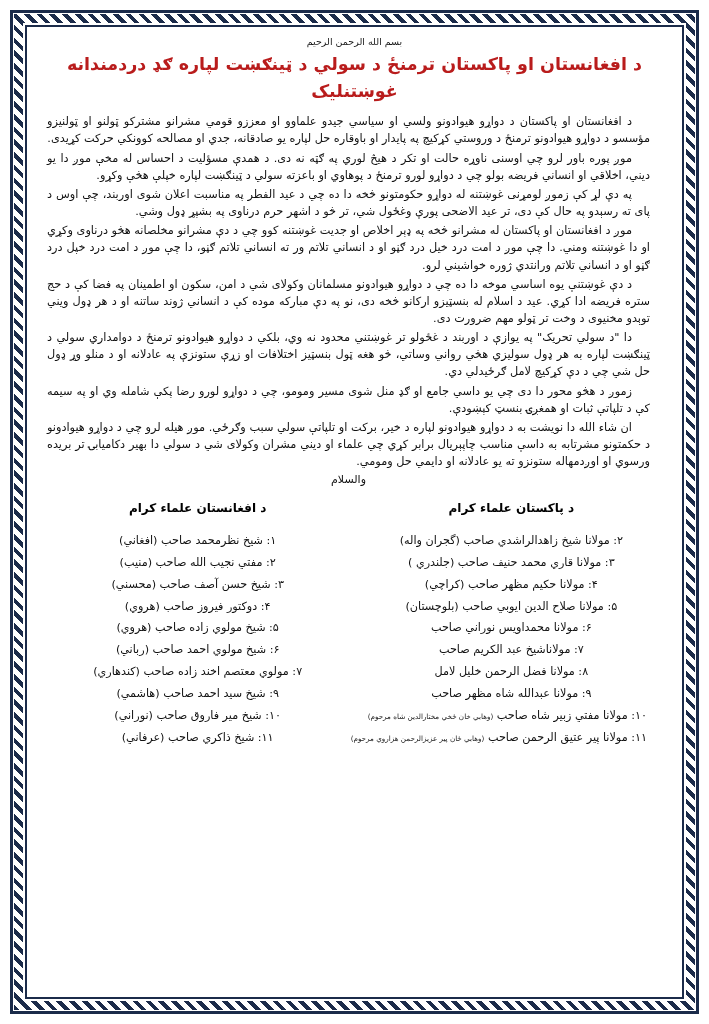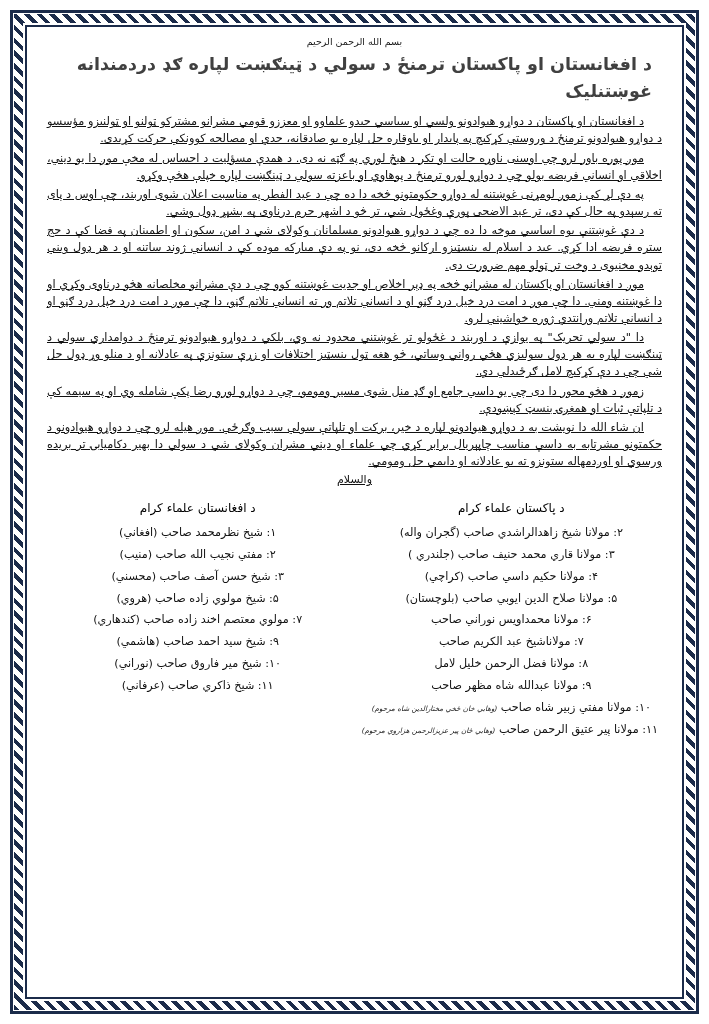--- a/index.html
+++ b/index.html
@@ -79,36 +79,35 @@
 
   .basmala {
     text-align: center;
     font-size: 9.5px;
     color: #1a1a1a;
     margin: 2px 0 4px 0;
     letter-spacing: 0.2px;
   }
 
   .doc-title {
-    text-align: right;
+    text-align: center;
     font-size: 17.5px;
     font-weight: bold;
     line-height: 1.55;
-    color: #404040;
+    color: #b91c1c;
     margin: 2px 10px 8px 10px;
   }
 
   .body-text p {
-    margin: 0 0 2px 0;
+    margin: 0 12px 2px 0;
     font-size: 11.3px;
     line-height: 1.52;
     text-align: justify;
     text-justify: inter-word;
     color: #111111;
-    text-decoration: underline;
   }
   .body-text p.indent {
     text-indent: 18px;
   }
   .body-text p.closing {
     text-align: center;
     margin-top: 1px;
     font-size: 11px;
   }
 
@@ -120,40 +119,39 @@
     margin-top: 12px;
     gap: 10px;
   }
   .sig-col {
     width: 49%;
     box-sizing: border-box;
   }
   .sig-head {
     text-align: center;
     font-size: 12px;
-    font-weight: normal;
+    font-weight: bold;
     margin-bottom: 7px;
     color: #000;
   }
   .sig-list {
     list-style: none;
-    margin: 4px;
+    margin: 15px;
     padding: 0;
   }
   .sig-list li {
     font-size: 11.2px;
     line-height: 1.95;
     text-align: center;
     color: #111;
     white-space: nowrap;
   }
   .sig-list li .small-note {
     font-size: 7.2px;
     color: #222;
-    font-style: italic;
   }
 </style>
 </head>
 <body>
 
 <div class="page">
   <div class="frame-outer"></div>
   <div class="frame-braid">
     <div class="frame-braid-inner"></div>
   </div>
@@ -162,36 +160,36 @@
   <div class="content">
 
     <div class="basmala">بسم الله الرحمن الرحیم</div>
 
     <div class="doc-title">د افغانستان او پاکستان ترمنځ د سولي د ټینګښت لپاره ګډ دردمندانه غوښتنلیک</div>
 
     <div class="body-text">
       <p class="indent">د افغانستان او پاکستان د دواړو هیوادونو ولسي او سیاسي جیدو علماوو او معززو قومي مشرانو مشترکو ټولنو او ټولنیزو مؤسسو د دواړو هیوادونو ترمنځ د وروستي کړکیچ په پایدار او باوقاره حل لپاره یو صادقانه، جدي او مصالحه کوونکي حرکت کړیدی.</p>
       <p class="indent">موږ پوره باور لرو چي اوسنی ناوړه حالت او تکر د هیڅ لوري په ګټه نه دی. د همدې مسؤلیت د احساس له مخې موږ دا یو دیني، اخلاقي او انساني فریضه بولو چي د دواړو لورو ترمنځ د پوهاوي او باعزته سولي د ټینګښت لپاره خپلې هڅې وکړو.</p>
       <p class="indent">په دې لړ کې زموږ لومړنی غوښتنه له دواړو حکومتونو څخه دا ده چي د عید الفطر په مناسبت اعلان شوی اوربند، چې اوس د پای ته رسېدو په حال کې دی، تر عید الاضحی پورې وغځول شي، تر څو د اشهر حرم درناوی په بشپړ ډول وشي.</p>
+      <p class="indent">موږ د افغانستان او پاکستان له مشرانو څخه په ډېر اخلاص او جدیت غوښتنه کوو چي د دې مشرانو مخلصانه هڅو درناوی وکړي او دا غوښتنه ومني. دا چې موږ د امت درد خیل درد ګڼو او د انساني تلاتم ور ته انساني تلاتم ګڼو، دا چې موږ د امت درد خپل درد ګڼو او د انساني تلاتم ورانتدي ژوره خواشیني لرو.</p>
       <p class="indent">د دې غوښتنې یوه اساسي موخه دا ده چي د دواړو هیوادونو مسلمانان وکولای شي د امن، سکون او اطمینان په فضا کې د حج ستره فریضه ادا کړي. عید د اسلام له بنسټیزو ارکانو څخه دی، نو په دې مبارکه موده کې د انساني ژوند ساتنه او د هر ډول ویني توېدو مخنیوی د وخت تر ټولو مهم ضرورت دی.</p>
-      <p class="indent">موږ د افغانستان او پاکستان له مشرانو څخه په ډېر اخلاص او جدیت غوښتنه کوو چي د دې مشرانو مخلصانه هڅو درناوی وکړي او دا غوښتنه ومني. دا چې موږ د امت درد خیل درد ګڼو او د انساني تلاتم ور ته انساني تلاتم ګڼو، دا چې موږ د امت درد خپل درد ګڼو او د انساني تلاتم ورانتدي ژوره خواشیني لرو.</p>
       <p class="indent">دا "د سولي تحریک" په یوازې د اوربند د غځولو تر غوښتني محدود نه وي، بلکي د دواړو هیوادونو ترمنځ د دوامداري سولي د ټینګښت لپاره به هر ډول سولیزي هڅي رواني وساتي، څو هغه ټول بنسټیز اختلافات او زړې ستونزې په عادلانه او د منلو وړ ډول حل شي چي د دې کړکیچ لامل ګرځیدلي دي.</p>
       <p class="indent">زموږ د هڅو محور دا دی چي یو داسي جامع او ګډ منل شوی مسیر ومومو، چي د دواړو لورو رضا پکې شامله وي او په سیمه کې د تلپاتې ثبات او همغږۍ بنسټ کېښودې.</p>
       <p class="indent">ان شاء الله دا نویشت به د دواړو هیوادونو لپاره د خیر، برکت او تلپاتې سولي سبب وګرځي. موږ هیله لرو چي د دواړو هیوادونو د حکمتونو مشرتابه به داسې مناسب چاپېریال برابر کړي چي علماء او دیني مشران وکولای شي د سولي دا بهیر دکامیابۍ تر بریده ورسوي او اوږدمهاله ستونزو ته یو عادلانه او دایمي حل ومومي.</p>
       <p class="closing">والسلام</p>
     </div>
 
     <div class="signatories">
 
       <div class="sig-col">
         <div class="sig-head">د پاکستان علماء کرام</div>
         <ul class="sig-list">
           <li><span>۲: مولانا شیخ زاهدالراشدي صاحب (گجران واله)</span></li>
           <li><span>۳: مولانا قاري محمد حنیف صاحب (جلندري )</span></li>
-          <li><span>۴: مولانا حکیم داسي صاحب (کراچي)</span></li>
+          <li><span>۴: مولانا حکیم مظهر صاحب (کراچي)</span></li>
           <li><span>۵: مولانا صلاح الدین ایوبي صاحب (بلوچستان)</span></li>
           <li><span>۶: مولانا محمداویس نوراني صاحب</span></li>
           <li><span>۷: مولاناشیخ عبد الکریم صاحب</span></li>
           <li><span>۸: مولانا فضل الرحمن خلیل لامل</span></li>
           <li><span>۹: مولانا عبدالله شاه مظهر صاحب</span></li>
           <li>
             <span>۱۰: مولانا مفتي زبیر شاه صاحب</span>
             <span class="small-note">(وهابي خان ځخي مختارالدین شاه مرحوم)</span>
           </li>
           <li>
@@ -200,21 +198,23 @@
           </li>
         </ul>
       </div>
 
       <div class="sig-col">
         <div class="sig-head">د افغانستان علماء کرام</div>
         <ul class="sig-list">
           <li><span>۱: شیخ نظرمحمد صاحب (افغاني)</span></li>
           <li><span>۲: مفتي نجیب الله صاحب (منیب)</span></li>
           <li><span>۳: شیخ حسن آصف صاحب (محسني)</span></li>
+          <li><span>۴: دوکتور فیروز صاحب (هروي)</span></li>
           <li><span>۵: شیخ مولوي زاده صاحب (هروي)</span></li>
+          <li><span>۶: شیخ مولوي احمد صاحب (رباني)</span></li>
           <li><span>۷: مولوي معتصم اخند زاده صاحب (کندهاري)</span></li>
           <li><span>۹: شیخ سید احمد صاحب (هاشمي)</span></li>
           <li><span>۱۰: شیخ میر فاروق صاحب (نوراني)</span></li>
           <li><span>۱۱: شیخ ذاکري صاحب (عرفاني)</span></li>
         </ul>
       </div>
 
     </div>
   </div>
 </div>

